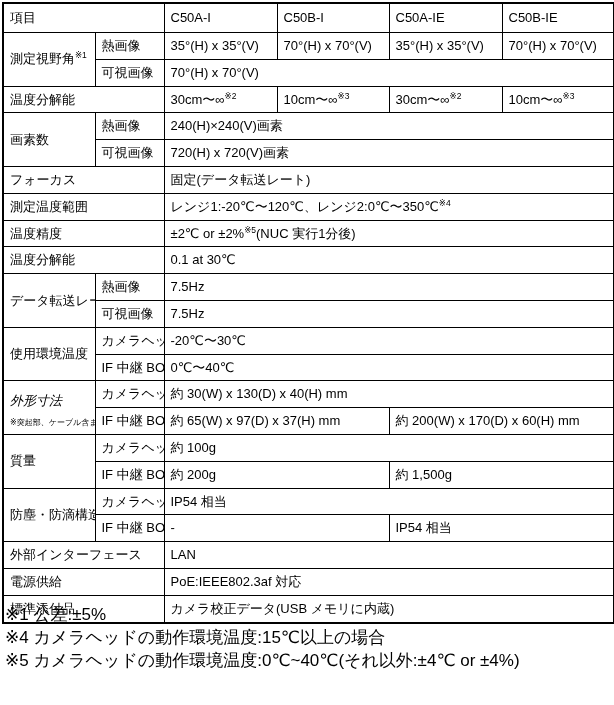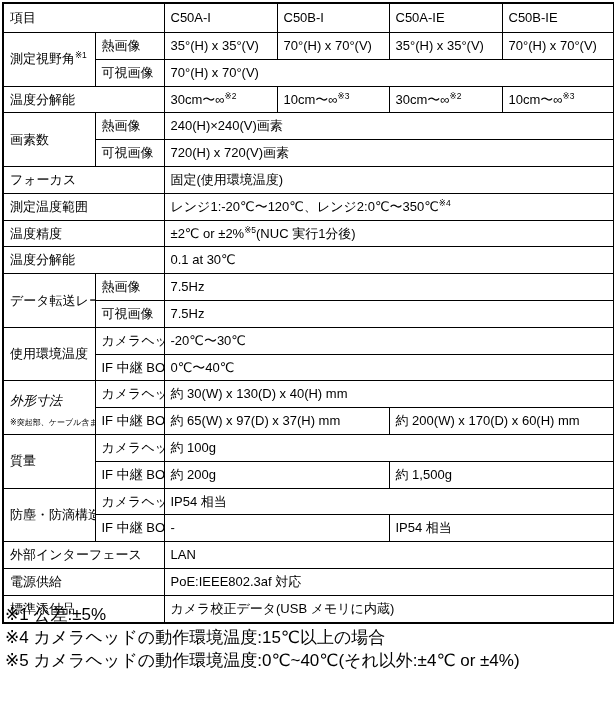--- a/index.html
+++ b/index.html
@@ -125,21 +125,21 @@
       <td class="lbl">熱画像</td>
       <td class="val" colspan="4">240(H)×240(V)画素</td>
     </tr>
     <tr>
       <td class="lbl">可視画像</td>
       <td class="val" colspan="4">720(H) x 720(V)画素</td>
     </tr>
 
     <tr>
       <td class="lbl" colspan="2">フォーカス</td>
-      <td class="val" colspan="4">固定(使用環境温度)</td>
+      <td class="val" colspan="4">固定(データ転送レート)</td>
     </tr>
 
     <tr>
       <td class="lbl" colspan="2">測定温度範囲</td>
       <td class="val" colspan="4">
         <span>レンジ1:-20℃〜120℃、レンジ2:0℃〜350℃</span><sup class="fn">※4</sup>
       </td>
     </tr>
 
     <tr>

